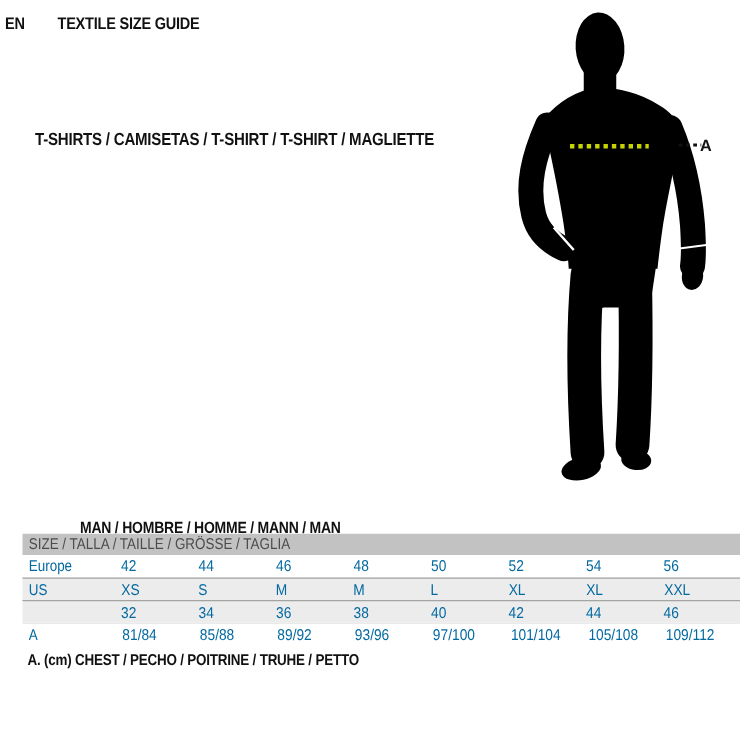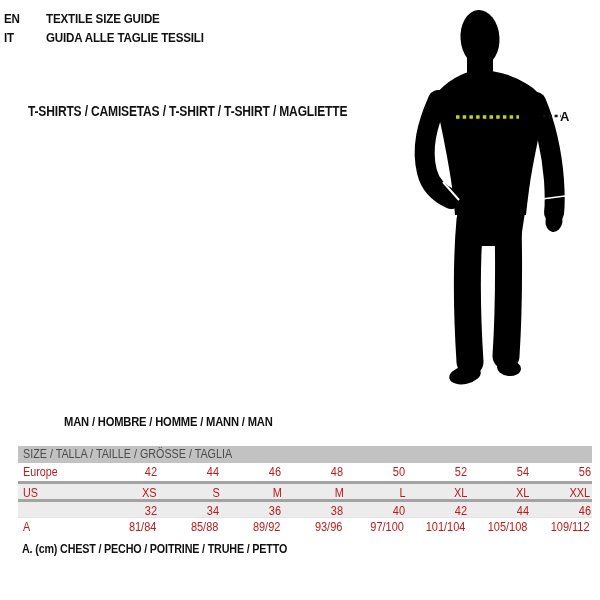--- a/index.html
+++ b/index.html
@@ -17,45 +17,41 @@
 
   .cats{position:absolute;left:28px;top:101px;font-size:14px;font-weight:bold;letter-spacing:-0.2px;}
   .cats div{height:21.5px;line-height:21.5px;}
 
   .silhouette{position:absolute;left:405px;top:0;width:195px;height:400px;}
 
   .measure-a{position:absolute;left:560px;top:109px;font-size:13px;font-weight:bold;color:#111;}
 
   .man-line{position:absolute;left:22px;top:414px;font-size:13px;font-weight:bold;letter-spacing:-0.2px;margin-left:42px;}
 
-  .size-table{position:absolute;left:18px;top:446px;width:574px;}
+  .size-table{position:absolute;left:18px;top:427px;width:574px;}
   .st-header{
     height:17px;line-height:17px;background:#c2c2c2;color:#4c4c4c;
     font-size:12.5px;padding-left:5px;box-sizing:border-box;
   }
-  .st-row{display:grid;grid-template-columns:78px repeat(8,1fr);height:18px;line-height:18px;font-size:12.5px;color:#b91c1c;}
+  .st-row{display:grid;grid-template-columns:78px repeat(8,1fr);height:18px;line-height:18px;font-size:12.5px;color:#0369a1;}
   .st-row .lbl{padding-left:5px;text-align:left;}
-  .st-row .val{text-align:right;}
+  .st-row .val{text-align:left;}
   .row-white{background:#ffffff;}
-  .row-gray{background:#ececec;border-top:3px solid #a3a3a3;box-sizing:border-box;}
+  .row-gray{background:#ececec;border-top:1px solid #a3a3a3;box-sizing:border-box;}
   .row-last{border-top:1px solid #e3e3e3;box-sizing:border-box;}
 
-  .footnote{position:absolute;left:22px;top:542px;font-size:12.5px;font-weight:bold;letter-spacing:-0.2px;}
+  .footnote{position:absolute;left:22px;top:521px;font-size:12.5px;font-weight:bold;letter-spacing:-0.2px;}
 </style>
 </head>
 <body>
 
 <div class="lang-block">
   <div class="lang-row">
     <span class="lang-code cx">EN</span>
     <span class="cx">TEXTILE SIZE GUIDE</span>
-  </div>
-  <div class="lang-row">
-    <span class="lang-code cx">IT</span>
-    <span class="cx">GUIDA ALLE TAGLIE TESSILI</span>
   </div>
 </div>
 
 <div class="cats">
   <div><span class="cx">T-SHIRTS / CAMISETAS / T-SHIRT / T-SHIRT / MAGLIETTE</span></div>
 </div>
 
 <svg class="silhouette" viewBox="0 0 195 400">
 
   <ellipse cx="75" cy="38" rx="19.5" ry="28" fill="#000" transform="rotate(-4 75 38)"></ellipse>

